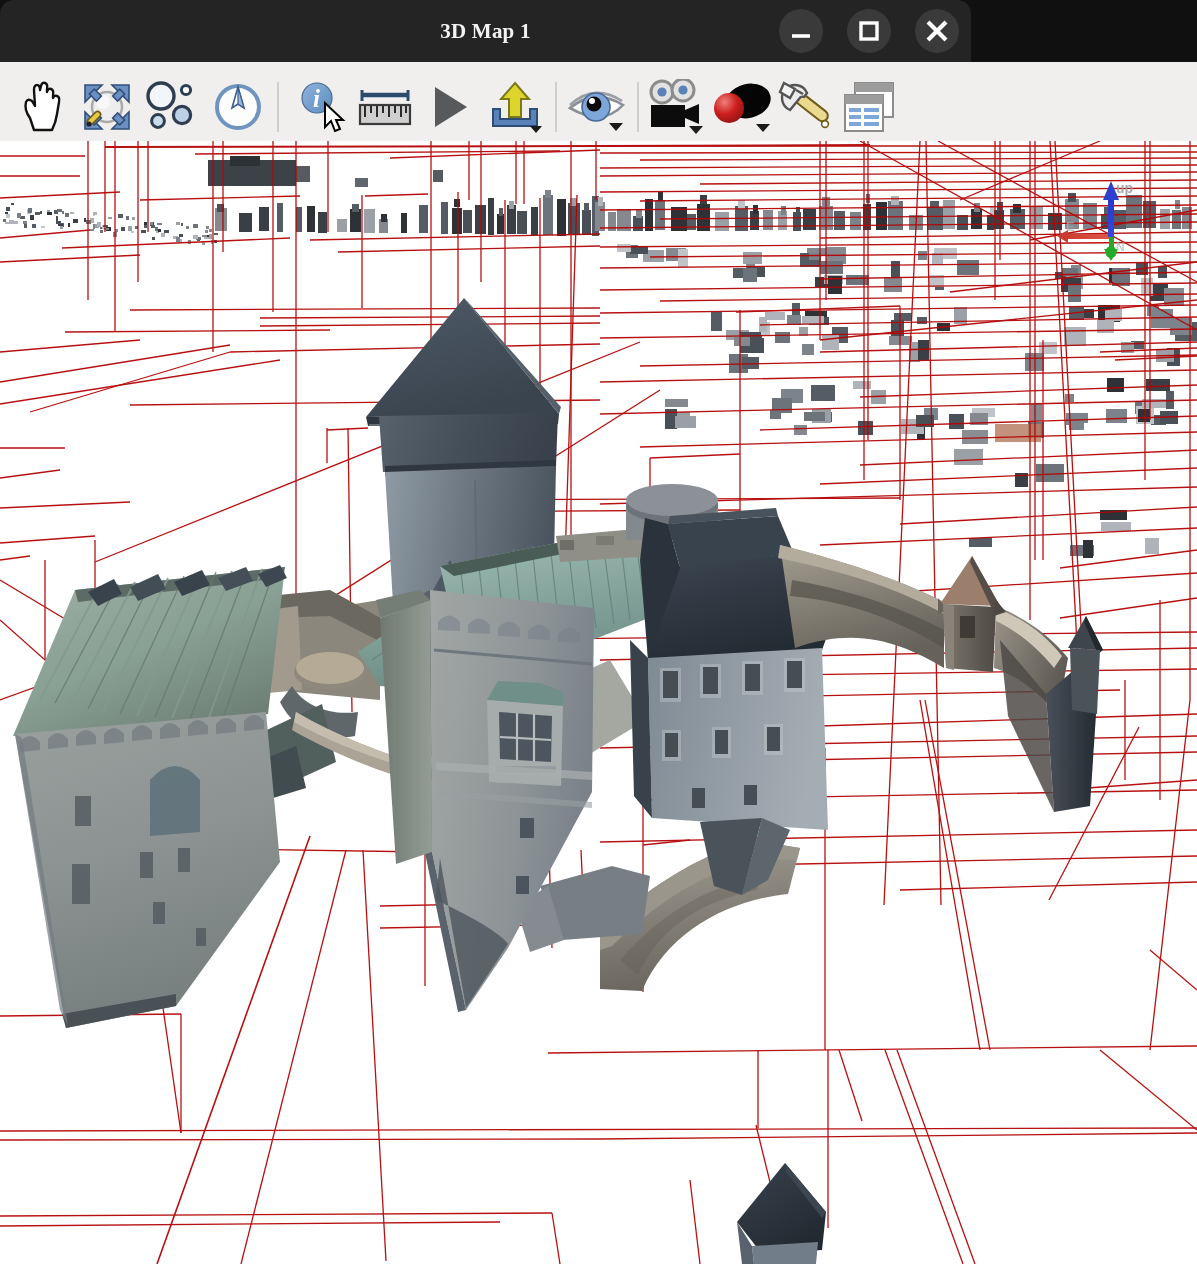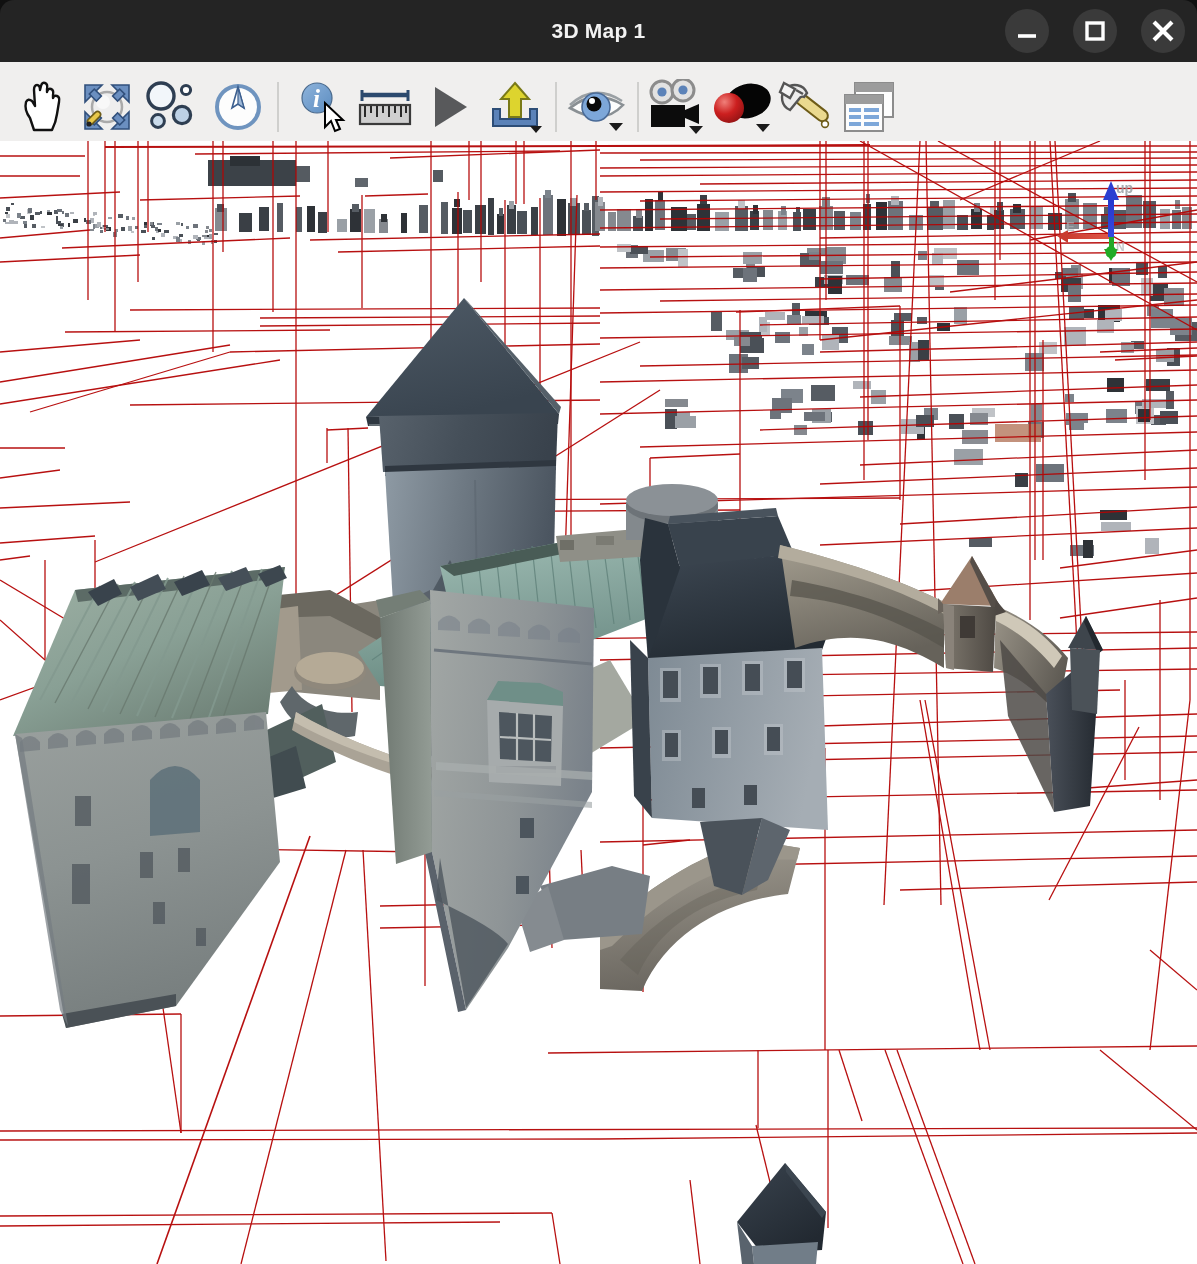--- a/index.html
+++ b/index.html
@@ -1,18 +1,18 @@
 <!DOCTYPE html>
 <html><head><meta charset="utf-8">
 <style>
 html,body{margin:0;padding:0;background:#fff;width:1197px;height:1264px;overflow:hidden;
 font-family:"Liberation Sans",sans-serif;}
 .tbehind{position:absolute;left:0;top:0;width:1197px;height:62px;background:#101010;}
-.titlebar{position:absolute;left:0;top:0;width:1197px;height:62px;background:#242424;
-border-radius:14px 14px 0 0;display:flex;align-items:center;justify-content:center;}
+.titlebar{position:absolute;left:0;top:0;width:971px;height:62px;background:#242424;
+border-radius:14px 14px 0 0;display:flex;align-items:center;justify-content:center;font-family:Liberation Serif, serif;}
 .title{color:#f2f2f2;font-size:21px;font-weight:bold;letter-spacing:0.2px;}
 .winbtns{position:absolute;right:12px;top:9px;display:flex;gap:24px;}
 .wb{width:44px;height:44px;border-radius:50%;background:#3a3a3a;position:relative;}
 .toolbar{position:absolute;left:0;top:62px;width:1197px;height:79px;background:#f0efee;}
 .view{position:absolute;left:0;top:141px;}
 </style></head>
 <body>
 <div class="tbehind"></div>
 <div class="titlebar">
  <div class="title">3D Map 1</div>

